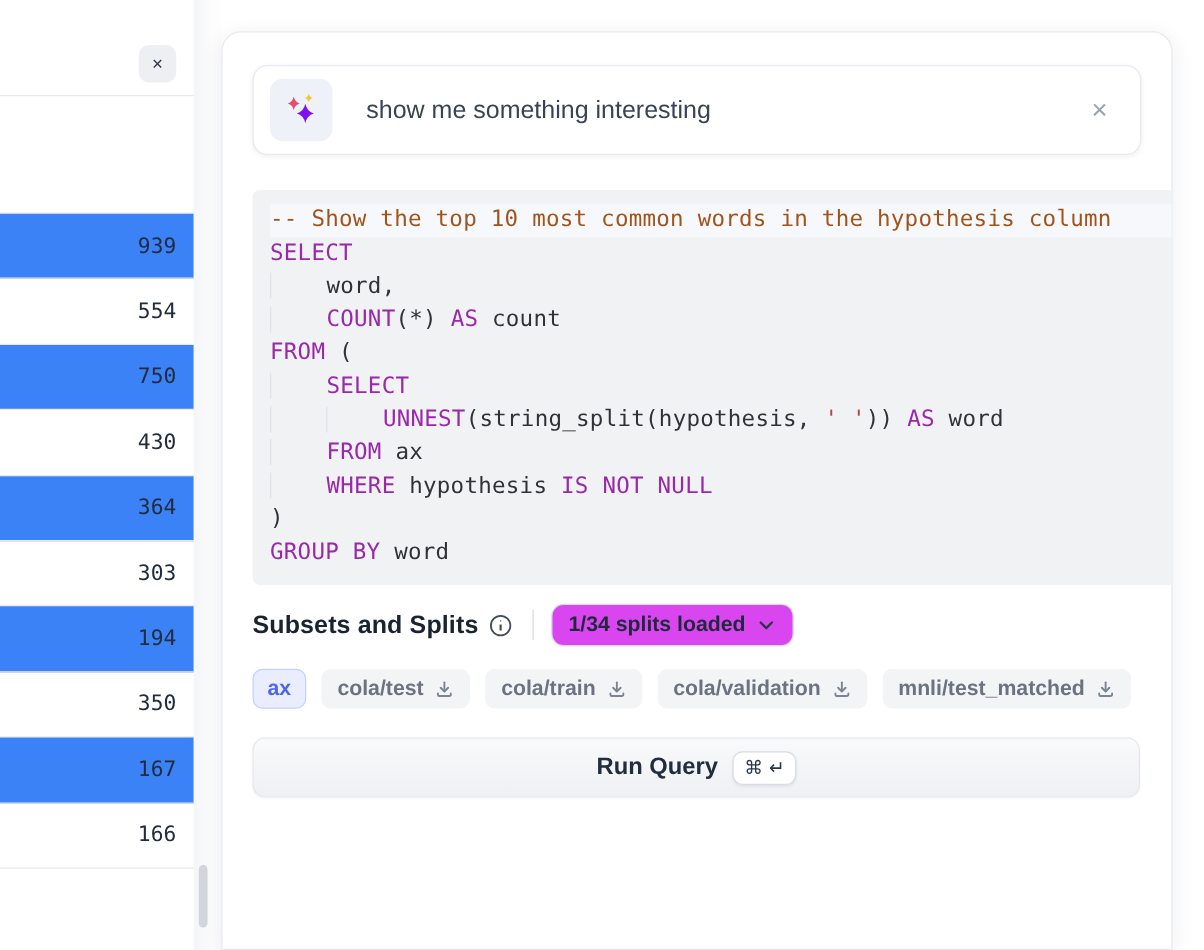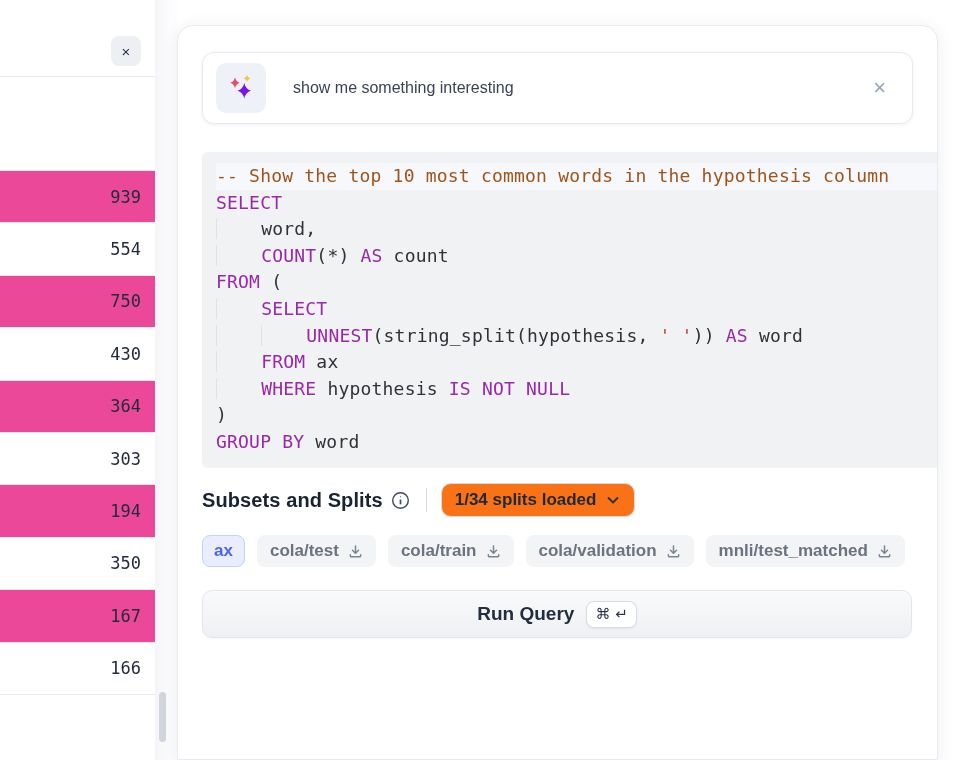--- a/index.html
+++ b/index.html
@@ -12,40 +12,40 @@
   .left-header { position:absolute; left:0; top:0; width:155px; height:77px; background:#fff;
     border-bottom:1px solid #e7e9ee; }
   .close-btn { position:absolute; left:111px; top:36px; width:30px; height:30px;
     background:#edeff3; border-radius:8px; display:flex; align-items:center; justify-content:center;
     color:#2b3649; font-size:15px; line-height:1; cursor:pointer; }
   .rows { position:absolute; left:0; top:78px; width:155px; }
   .row-empty { height:93px; background:#fff; border-bottom:1px solid #e7e9ee; }
   .trow { height:52.4px; border-bottom:1px solid #e7e9ee; display:flex; align-items:center;
     justify-content:flex-end; padding-right:14px;
     font-family:"DejaVu Sans Mono", monospace; font-size:17px; color:#222c3e; }
-  .trow.alt { background:#ec4899; }
+  .trow.alt { background:#3b82f6; }
 
   
   .v-scroll-track { position:absolute; left:155px; top:0; width:22px; height:760px;
     background:linear-gradient(90deg,#f4f5f7 0%,#fdfdfe 70%); }
   .v-scroll-thumb { position:absolute; left:4px; top:692px; width:7px; height:50px;
     background:#d2d5db; border-radius:4px; }
 
   
   .panel { position:absolute; left:177px; top:25px; width:761px; height:735px;
     background:#fff; border:1px solid #e8eaef; border-radius:16px 16px 0 0;
     box-shadow:0 3px 18px rgba(25,35,60,.08); overflow:hidden; }
 
   
   .prompt { position:absolute; left:24px; top:26px; width:711px; height:72px;
     background:#fff; border:1px solid #e6e9f0; border-radius:12px;
     box-shadow:0 1px 4px rgba(16,24,40,.06); display:flex; align-items:center; }
   .spark-box { width:50px; height:50px; margin-left:13px; background:#eef1f7; border-radius:10px;
     display:flex; align-items:center; justify-content:center; flex:0 0 auto; }
-  .prompt-text { margin-left:27px; font-size:16px; color:#3a4355; flex:1 1 auto;
+  .prompt-text { margin-left:27px; font-size:20px; color:#3a4355; flex:1 1 auto;
     white-space:nowrap; overflow:hidden; }
   .prompt-close { margin-right:26px; color:#98a2b3; font-size:22px; line-height:1; cursor:pointer; }
 
   
   .code { position:absolute; left:24px; top:126px; width:768px; height:316px;
     background:#f1f2f4; border-radius:6px; padding:11px 0 11px 14px;
     font-family:"DejaVu Sans Mono", monospace; font-size:18px; letter-spacing:.2px;
     line-height:26.6px; color:#2f3237; white-space:pre; overflow:hidden; }
   .code .line { height:26.6px; }
   .code .line.hl { background:#f7f8fb; }
@@ -53,21 +53,21 @@
   .cm { color:#a0541a; }
   .str { color:#b9453e; }
   .ind { border-left:1px solid #dfe2e8; }
 
   
   .subsets-row { position:absolute; left:24px; top:456px; width:737px; height:36px;
     display:flex; align-items:center; }
   .subsets-title { font-size:20px; font-weight:700; color:#1a2332; letter-spacing:.1px;text-align:right; }
   .info-ic { margin-left:8px; display:flex; align-items:center; color:#414b5d; }
   .vdivider { width:1px; height:24px; background:#d9dce2; margin:0 14px 0 16px; }
-  .splits-dd { display:flex; align-items:center; gap:9px; background:#f97316;
+  .splits-dd { display:flex; align-items:center; gap:9px; background:#d946ef;
     border:1px solid #d6dae1; border-radius:10px; padding:6px 13px; cursor:pointer;
     box-shadow:0 1px 2px rgba(16,24,40,.04); }
   .splits-dd-label { font-size:17px; font-weight:700; color:#1e2a3c; }
   .chev { display:flex; align-items:center; color:#2a3446; }
 
   
   .chips { position:absolute; left:24px; top:508px; width:900px; height:34px;
     display:flex; align-items:center; gap:12px; white-space:nowrap; }
   .chip { display:inline-flex; align-items:center; gap:9px; background:#f3f4f6;
     border:1px solid transparent; border-radius:8px; padding:5px 12px; cursor:pointer;

